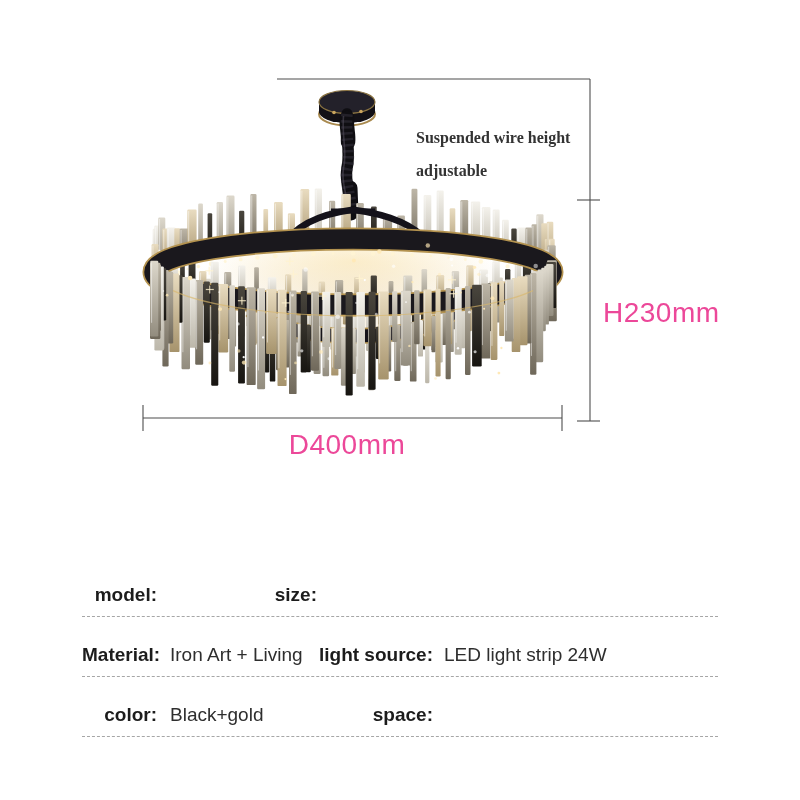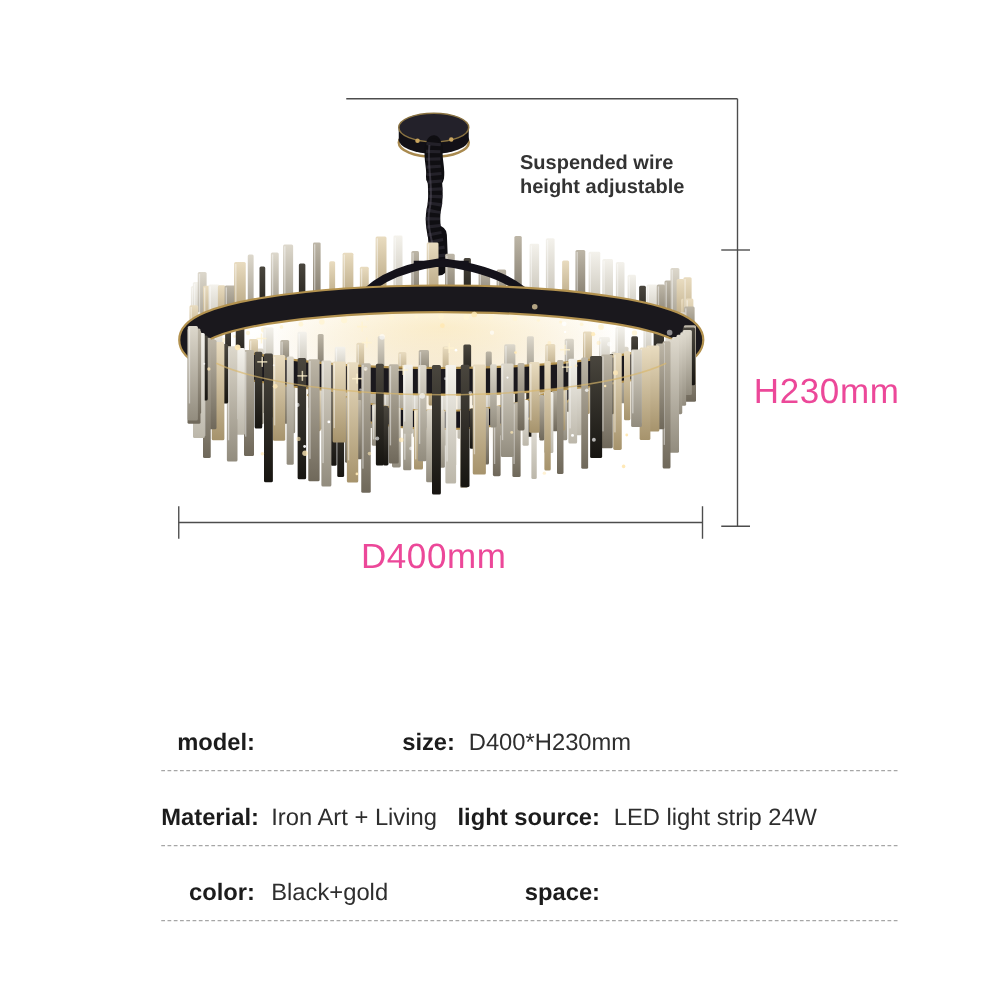--- a/index.html
+++ b/index.html
@@ -4,37 +4,37 @@
 <style>
   html,body{margin:0;padding:0;background:#ffffff;}
   .page{
     position:relative;width:800px;height:800px;background:#ffffff;overflow:hidden;
     font-family:"Liberation Sans", sans-serif;color:#2c2c2c;
   }
   .figure{position:absolute;left:0;top:0;width:800px;height:530px;}
   .figure svg{position:absolute;left:0;top:0;}
   .note{
     position:absolute;left:416px;top:121px;width:172px;
-    font-size:16px;font-weight:600;line-height:19px;color:#333333;
+    font-size:16px;font-weight:600;line-height:33px;color:#333333;font-family:Liberation Serif, serif;
   }
   .hlabel{
     position:absolute;left:603px;top:297px;
     font-size:28px;font-weight:400;color:#ec4899;letter-spacing:0.5px;
   }
   .dlabel{
     position:absolute;left:247px;top:429px;width:200px;text-align:center;
     font-size:28px;font-weight:400;color:#ec4899;letter-spacing:0.5px;
   }
   .specs{
     position:absolute;left:82px;top:557px;width:636px;
   }
   .spec-row{
     display:grid;grid-template-columns:75px 160px 116px 1fr;
     align-items:center;height:60px;box-sizing:border-box;
-    padding-top:17px;border-bottom:1px dashed #a6a6a6;margin-left:47px;
+    padding-top:17px;border-bottom:1px dashed #a6a6a6;
   }
   .spec-label{
     font-size:19px;font-weight:700;color:#1c1c1c;text-align:right;white-space:nowrap;
   }
   .spec-value{
     font-size:19px;font-weight:400;color:#2e2e2e;text-align:left;white-space:nowrap;
     padding-left:13px;overflow:visible;
   }
   .spec-value.v2{padding-left:11px;}
 </style>
@@ -527,21 +527,20 @@
 
     <div class="note">Suspended wire height adjustable</div>
     <div class="hlabel">H230mm</div>
     <div class="dlabel">D400mm</div>
   </div>
 
   <div class="specs">
     <div class="spec-row">
       <span class="spec-label">model:</span>
       <span class="spec-label">size:</span>
-      <span class="spec-value v2">D400*H230mm</span>
     </div>
     <div class="spec-row">
       <span class="spec-label">Material:</span>
       <span class="spec-value">Iron Art + Living</span>
       <span class="spec-label">light source:</span>
       <span class="spec-value v2">LED light strip 24W</span>
     </div>
     <div class="spec-row">
       <span class="spec-label">color:</span>
       <span class="spec-value">Black+gold</span>

